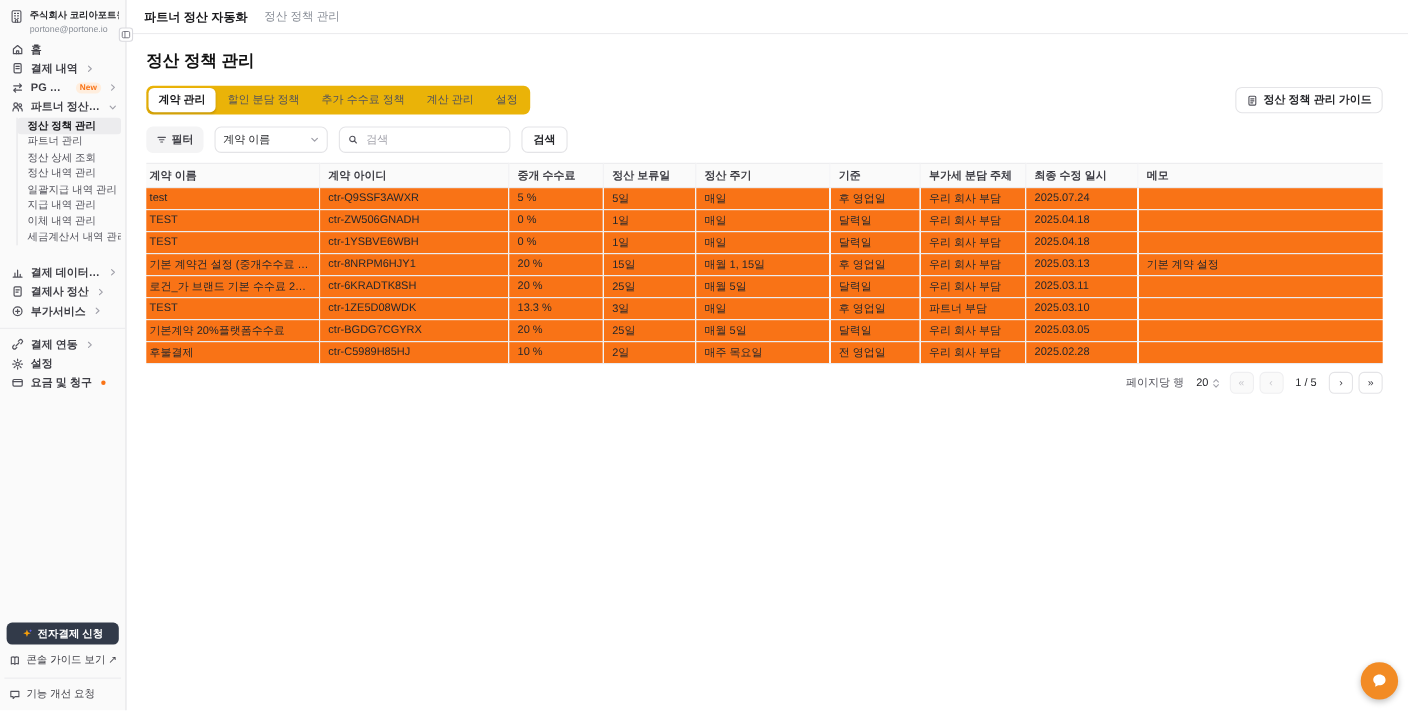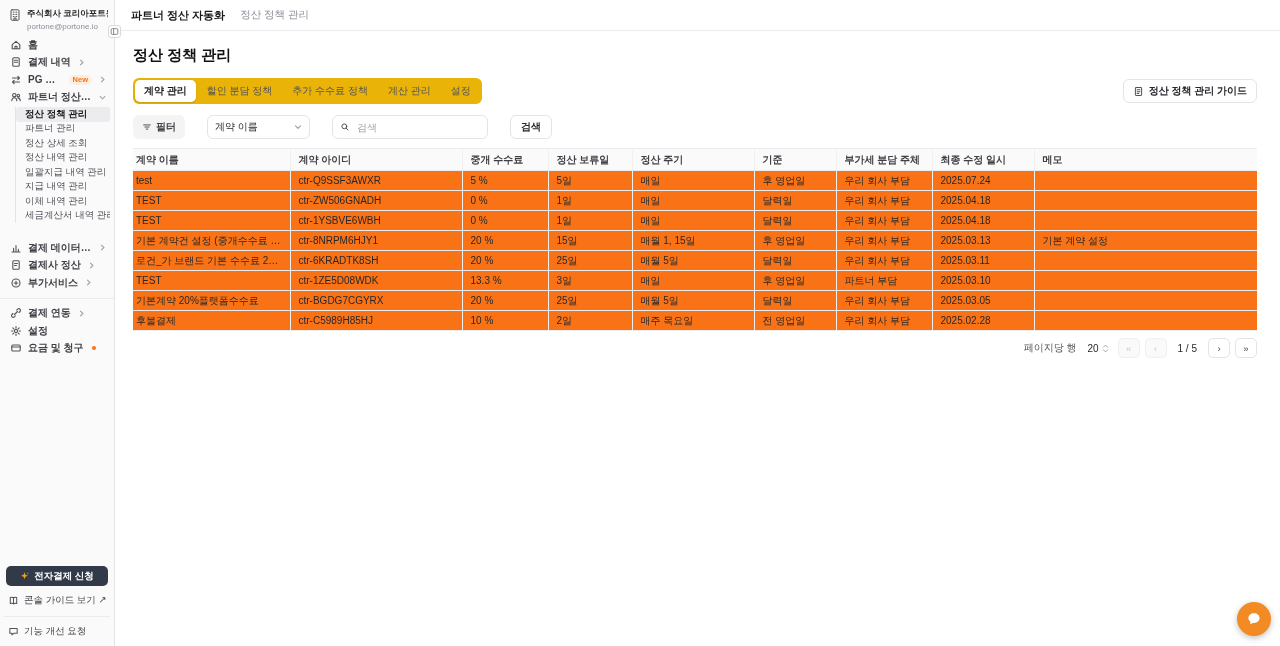--- a/index.html
+++ b/index.html
@@ -49,21 +49,21 @@
   .content{padding:12px 23px 0 18px;display:flex;flex-direction:column;min-height:0}
   .page-title{font-size:15px;font-weight:700;margin:3px 0 13px;color:#111}
   .row-tabs{display:flex;justify-content:space-between;align-items:center}
   .tabs{display:inline-flex;background:#eab308;border-radius:6px;padding:2px;gap:2px}
   .tab{border:none;background:transparent;font-size:10px;color:#52525b;padding:4px 9px;border-radius:5px;
        cursor:pointer;font-family:inherit;white-space:nowrap}
   .tab.active{background:#fff;color:#18181b;font-weight:700;box-shadow:0 1px 2px rgba(0,0,0,.14)}
   .guide-btn{display:flex;align-items:center;gap:5px;background:#fff;border:1px solid #e4e4e7;border-radius:6px;
              height:24px;padding:0 9px;font-size:10px;font-weight:700;color:#26272b;cursor:pointer;font-family:inherit}
   .row-filter{display:flex;justify-content:space-between;align-items:center;margin-top:11px}
-  .fl{display:flex;align-items:center;gap:22px}
+  .fl{display:flex;align-items:center;gap:10px}
   .filter-btn{display:flex;align-items:center;gap:4px;background:#f4f4f5;border:none;border-radius:6px;height:24px;
               padding:0 9px;font-size:10px;font-weight:700;color:#3f3f46;cursor:pointer;font-family:inherit}
   .select{display:flex;align-items:center;justify-content:space-between;width:103px;height:24px;background:#fff;
           border:1px solid #e4e4e7;border-radius:6px;padding:0 7px;font-size:10px;cursor:pointer;color:#26272b}
   .search-box{display:flex;align-items:center;gap:5px;width:156px;height:24px;border:1px solid #e4e4e7;
               border-radius:6px;padding:0 7px;background:#fff;color:#a1a1aa}
   .search-box input{border:none;outline:none;font-size:10px;width:100%;font-family:inherit;background:transparent;color:#26272b}
   input::placeholder{color:#a1a1aa}
   .search-btn{height:24px;padding:0 10px;background:#fff;border:1px solid #e4e4e7;border-radius:6px;font-size:10px;
               font-weight:700;cursor:pointer;font-family:inherit;color:#26272b}

